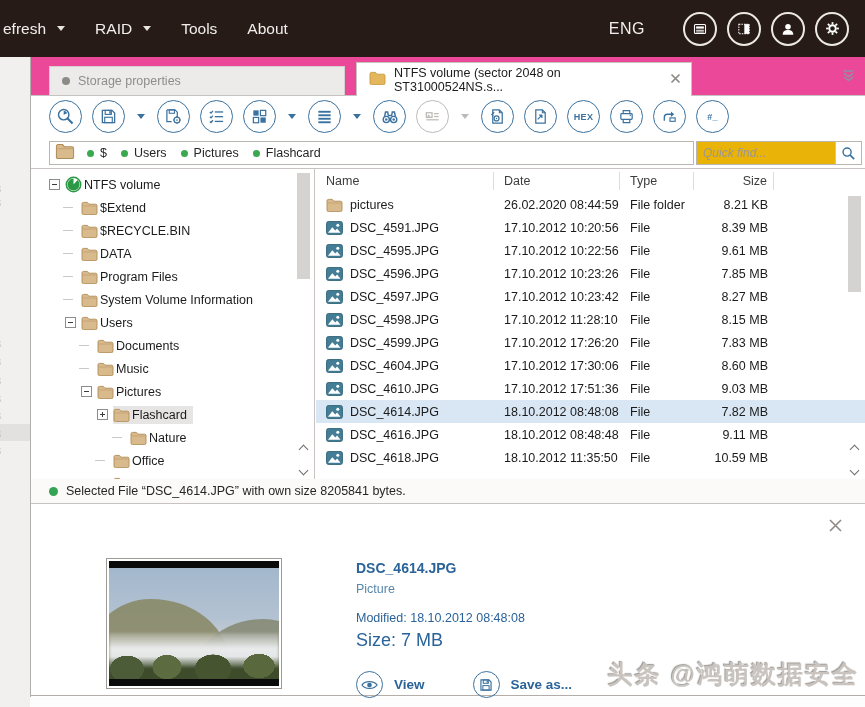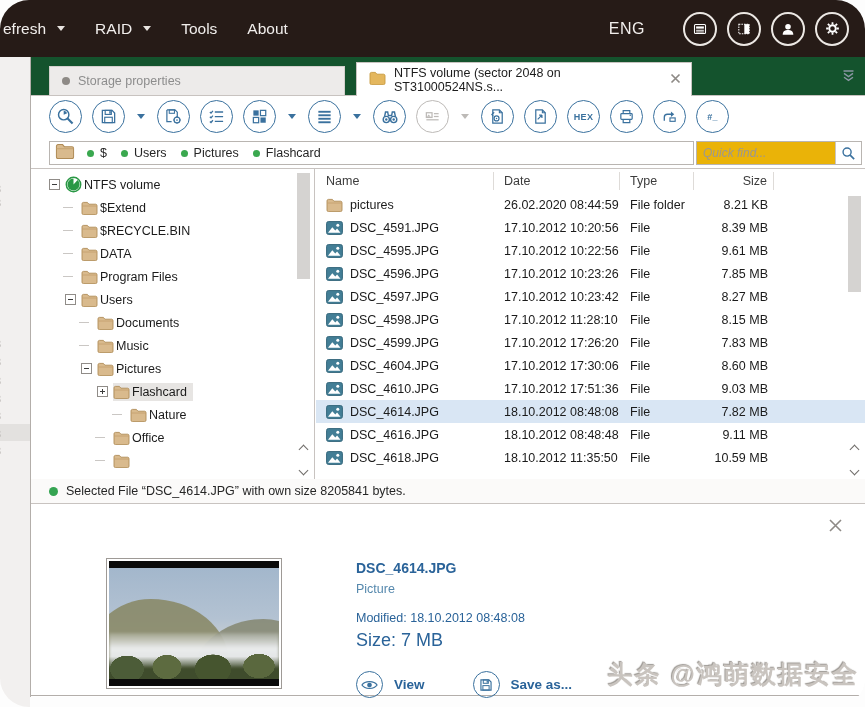--- a/index.html
+++ b/index.html
@@ -1,37 +1,37 @@
 <!DOCTYPE html>
 <html><head>
 <meta charset="utf-8">
 <style>
   * { margin:0; padding:0; box-sizing:border-box; }
   body { background:#fdfdfd; font-family:"Liberation Sans", sans-serif; }
-  .screen { position:relative; width:865px; height:707px; overflow:hidden; background:#fdfdfd;border-radius:29px; }
+  .screen { position:relative; width:865px; height:707px; overflow:hidden; background:#fdfdfd; }
 
   
   .topbar { position:absolute; left:0; top:0; width:865px; height:57px; background:#261b17; display:flex; align-items:center; color:#f1eeec; }
   .menu { display:flex; align-items:center; margin-left:-12px; }
   .mitem { display:flex; align-items:center; gap:11px; padding:0 15px; font-size:15.5px; cursor:default; }
   .mcaret { width:0; height:0; border-left:4.5px solid transparent; border-right:4.5px solid transparent; border-top:5.5px solid #e8e4e0; }
   .topbar-right { position:absolute; right:16px; top:0; height:57px; display:flex; align-items:center; gap:10px; }
   .lang { font-size:16px; margin-right:28px; letter-spacing:0.5px; }
   .wicon { width:34px; height:34px; border:2px solid #ece8e4; border-radius:50%; display:flex; align-items:center; justify-content:center; }
 
   
   .leftstrip { position:absolute; left:0; top:57px; width:30px; height:650px; background:#f2f0ef; overflow:hidden; }
   .stripchar { position:absolute; left:-5px; font-size:11px; color:#b7b4b1; }
   .striphl { position:absolute; left:0; width:30px; height:17px; background:#e3e1df; }
 
   
   .main { position:absolute; left:30px; top:57px; width:835px; height:640px; background:#fff; border-left:1px solid #b3aeaa; }
 
   
-  .tabbar { position:absolute; left:0; top:0; right:0; height:38px; background:#14532d; }
+  .tabbar { position:absolute; left:0; top:0; right:0; height:38px; background:#ec4899; }
   .tab { position:absolute; display:flex; align-items:center; font-size:12.5px; gap:8px; padding-left:12px; cursor:default; }
   .tab-inactive { left:18px; bottom:0; width:296px; height:29px; background:#edebea; border:1px solid #d4d0cd; border-bottom:none; color:#8d8d8d; }
   .tab-active { left:325px; bottom:-1px; width:336px; height:34px; background:#fff; border:1px solid #c8c3c0; border-bottom:none; color:#1c1c1c; z-index:3; }
   .graydot { width:8px; height:8px; border-radius:50%; background:#8e8a86; flex:0 0 8px; }
   .tab-close { margin-left:auto; margin-right:10px; }
   .tab-overflow { position:absolute; right:10px; bottom:9px; }
 
   
   .toolbar { position:absolute; left:0; top:38px; right:0; height:42px; background:#fff; border-top:1px solid #c8c3c0; display:flex; align-items:center; padding-left:18px; gap:10px; }
   .tbtn { width:33px; height:33px; flex:0 0 33px; border:1.4px solid #3a719e; border-radius:50%; background:#fff; display:flex; align-items:center; justify-content:center; cursor:pointer; }
@@ -456,20 +456,32 @@
       <span class="ticon">
                 <svg width="17" height="14" viewBox="0 0 17 14">
                   <path d="M1 2.8C1 2 1.6 1.4 2.4 1.4h4l1.5 1.8h6.7c.8 0 1.4.6 1.4 1.4v7.6c0 .8-.6 1.4-1.4 1.4H2.4c-.8 0-1.4-.6-1.4-1.4z" fill="#d9ba8d" stroke="#b08c57" stroke-width="0.9"></path>
                   <path d="M1 5h15" stroke="#c3a06c" stroke-width="0.8"></path>
                 </svg>
               </span>
       <span class="tlabel">Program Files</span>
     </span>
   </div>
 
+  <div class="trow" style="padding-left: 34px;">
+    <span class="texp exp-leaf"></span>
+    <span class="twrap">
+      <span class="ticon">
+                <svg width="17" height="14" viewBox="0 0 17 14">
+                  <path d="M1 2.8C1 2 1.6 1.4 2.4 1.4h4l1.5 1.8h6.7c.8 0 1.4.6 1.4 1.4v7.6c0 .8-.6 1.4-1.4 1.4H2.4c-.8 0-1.4-.6-1.4-1.4z" fill="#d9ba8d" stroke="#b08c57" stroke-width="0.9"></path>
+                  <path d="M1 5h15" stroke="#c3a06c" stroke-width="0.8"></path>
+                </svg>
+              </span>
+      <span class="tlabel">System Volume Information</span>
+    </span>
+  </div>
 
   <div class="trow" style="padding-left: 34px;">
     <span class="texp exp-minus"></span>
     <span class="twrap">
       <span class="ticon">
                 <svg width="17" height="14" viewBox="0 0 17 14">
                   <path d="M1 2.8C1 2 1.6 1.4 2.4 1.4h4l1.5 1.8h6.7c.8 0 1.4.6 1.4 1.4v7.6c0 .8-.6 1.4-1.4 1.4H2.4c-.8 0-1.4-.6-1.4-1.4z" fill="#d9ba8d" stroke="#b08c57" stroke-width="0.9"></path>
                   <path d="M1 5h15" stroke="#c3a06c" stroke-width="0.8"></path>
                 </svg>
               </span>

